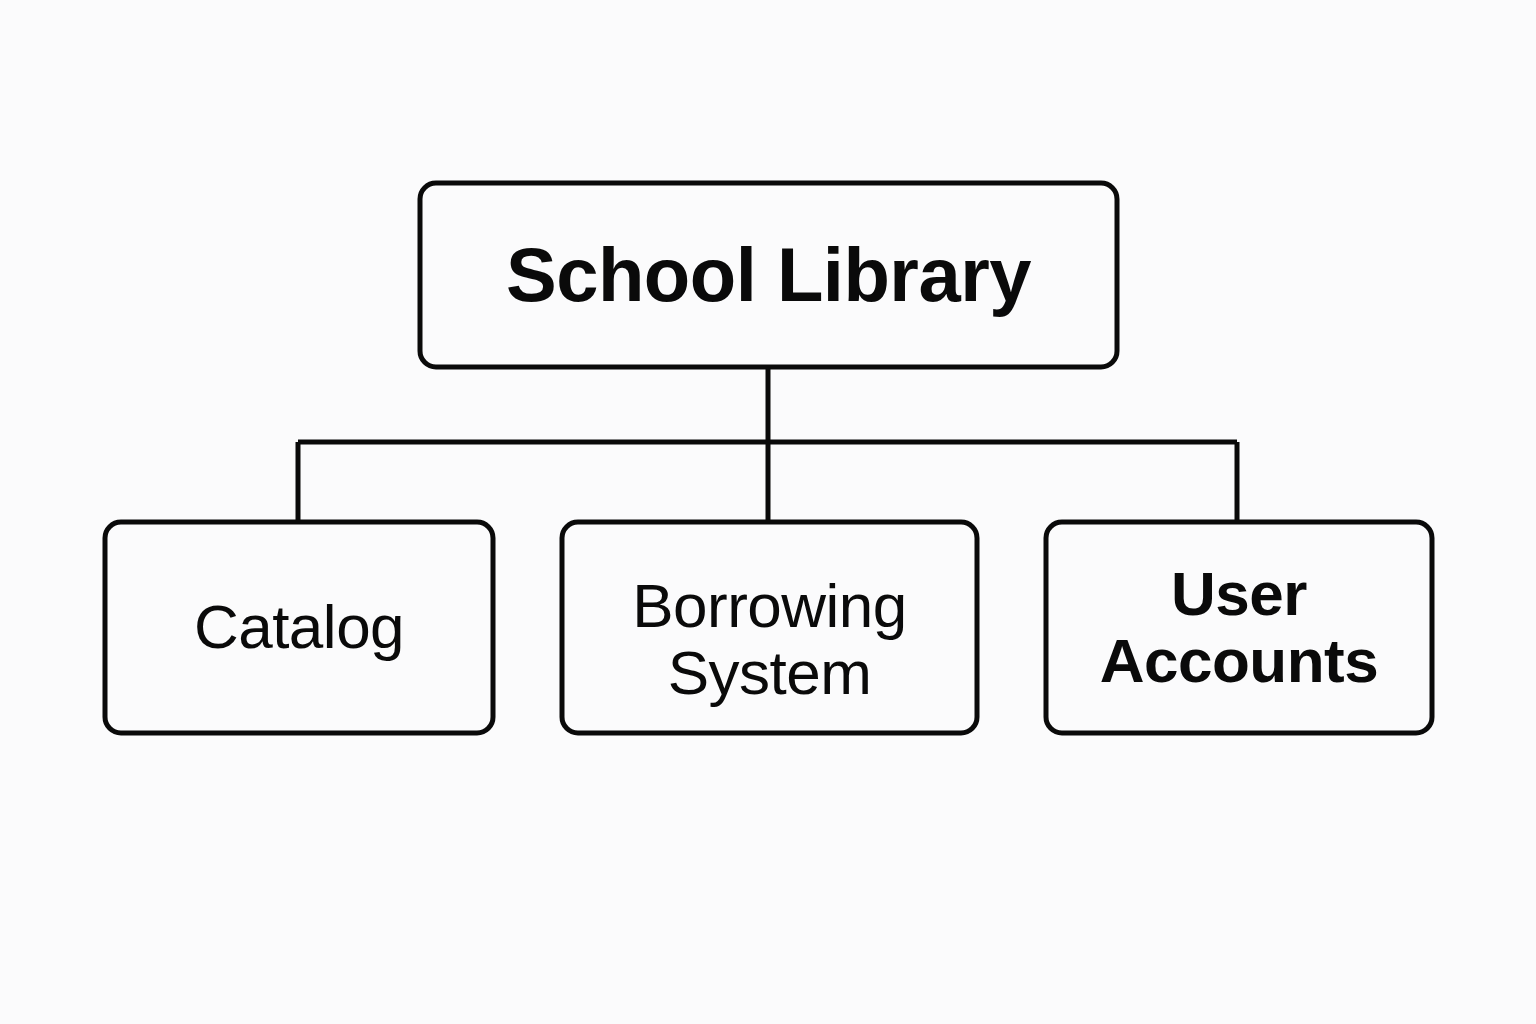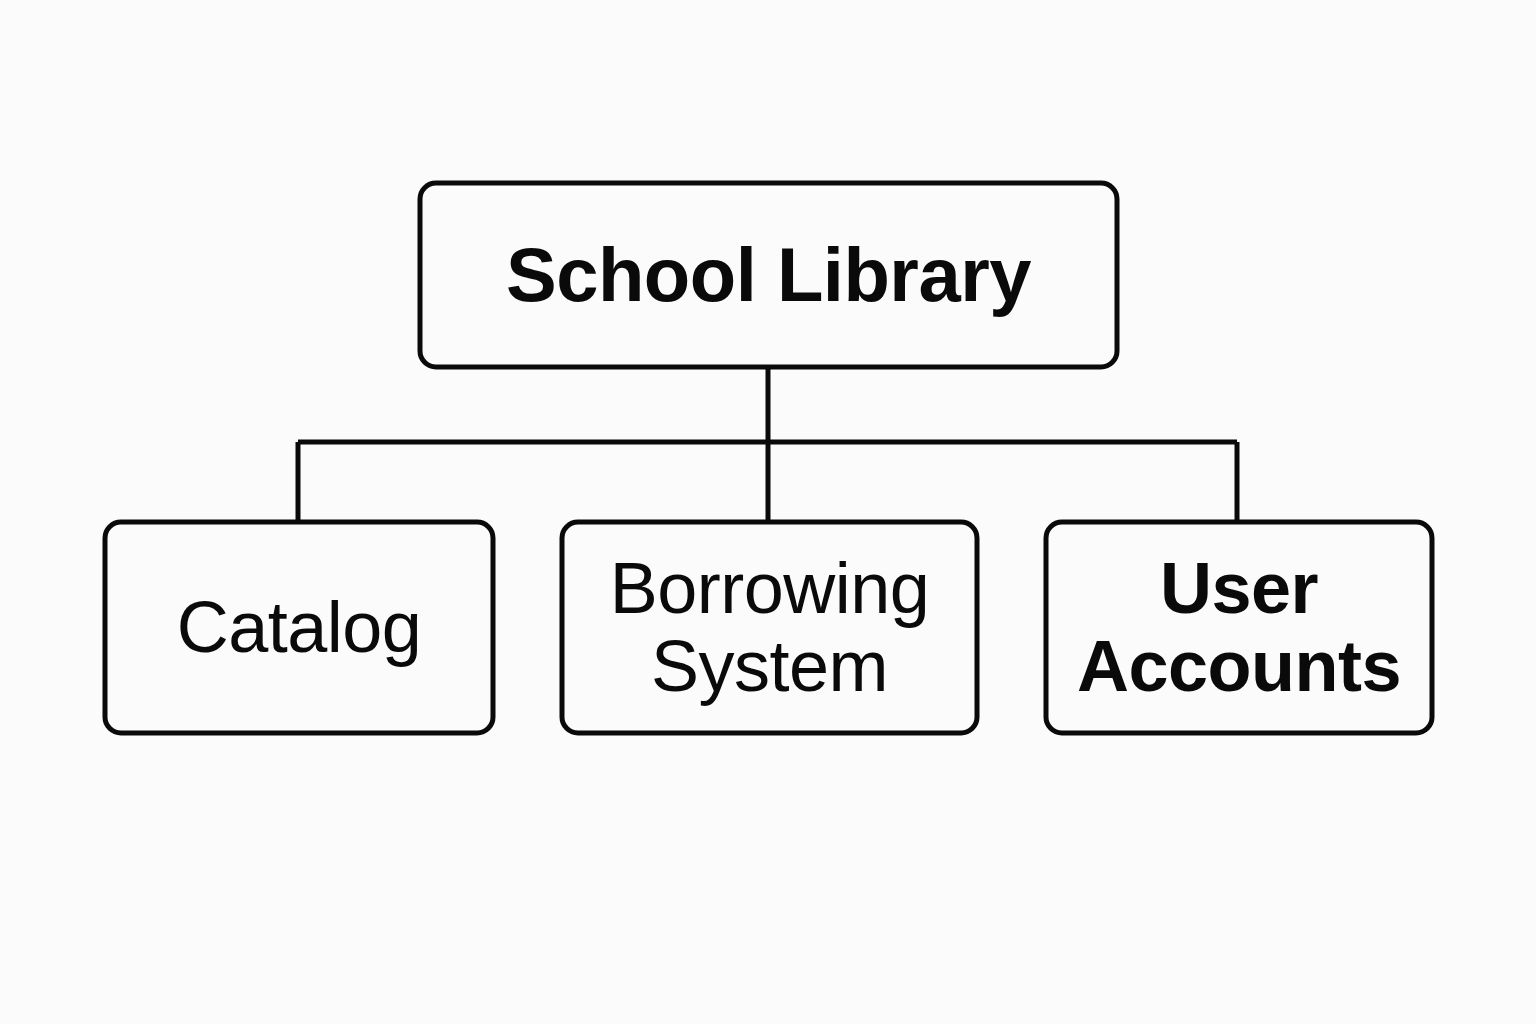--- a/index.html
+++ b/index.html
@@ -60,34 +60,34 @@
   .node-label.root {
     left: 420px;
     top: 183px;
     width: 697px;
     height: 184px;
     font-size: 76px;
     font-weight: 700;
   }
 
   .node-label.child {
-    font-size: 72px;
+    font-size: 62px;
     font-weight: 400;
   }
 
   .node-label.child-catalog {
     left: 105px;
     top: 522px;
     width: 388px;
     height: 211px;
   }
 
   .node-label.child-borrowing {
     left: 562px;
-    top: 522px;
+    top: 534px;
     width: 415px;
     height: 211px;
   }
 
   .node-label.child-accounts {
     left: 1046px;
     top: 522px;
     width: 386px;
     height: 211px;
     font-weight: bold;

